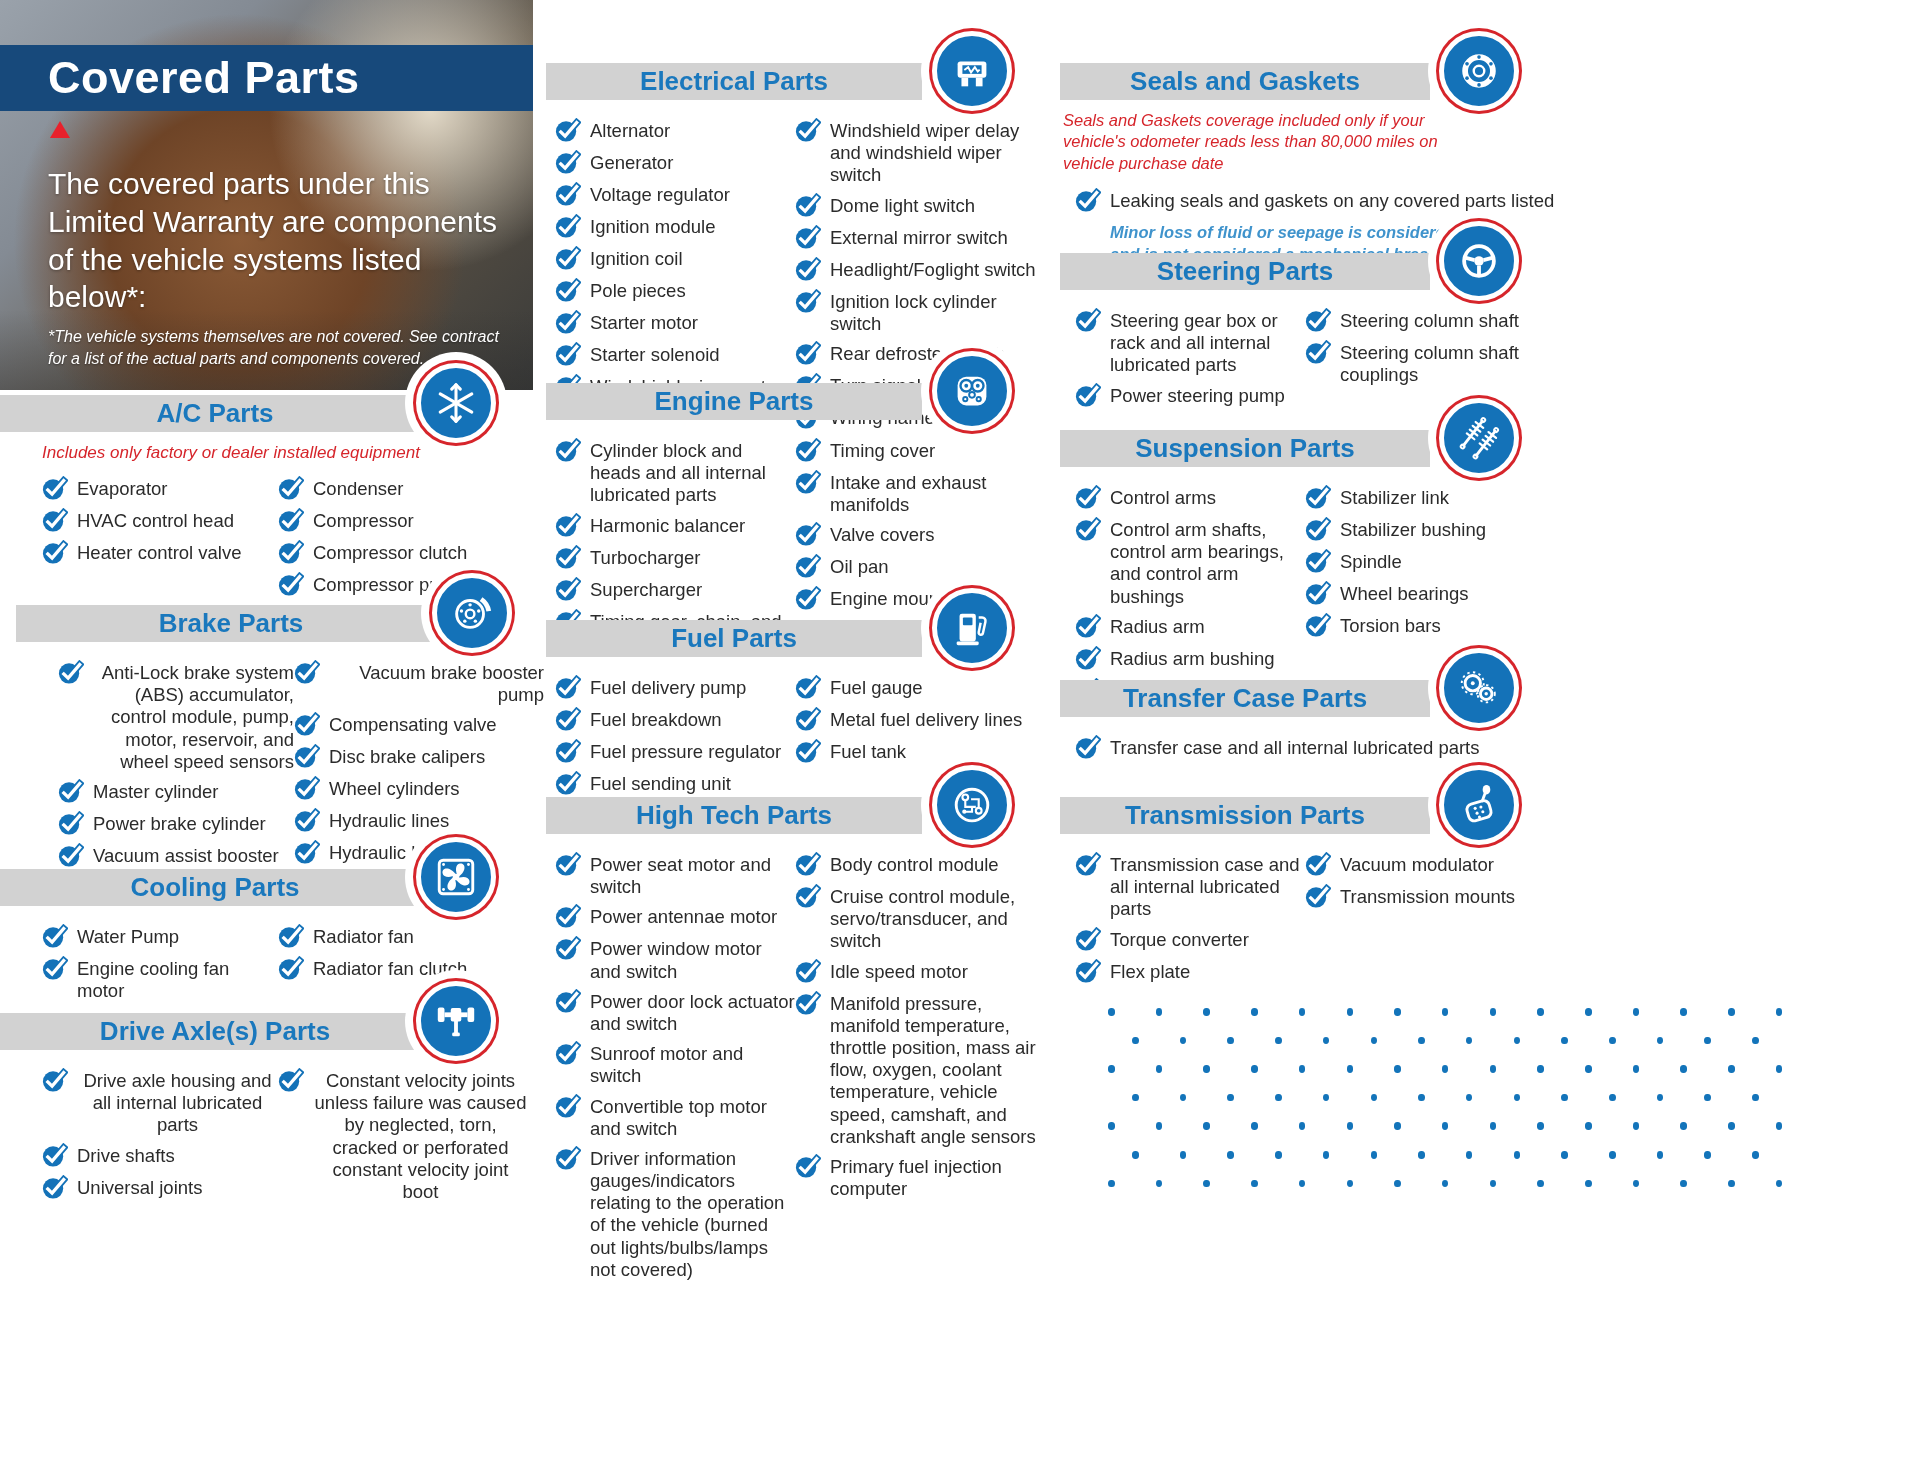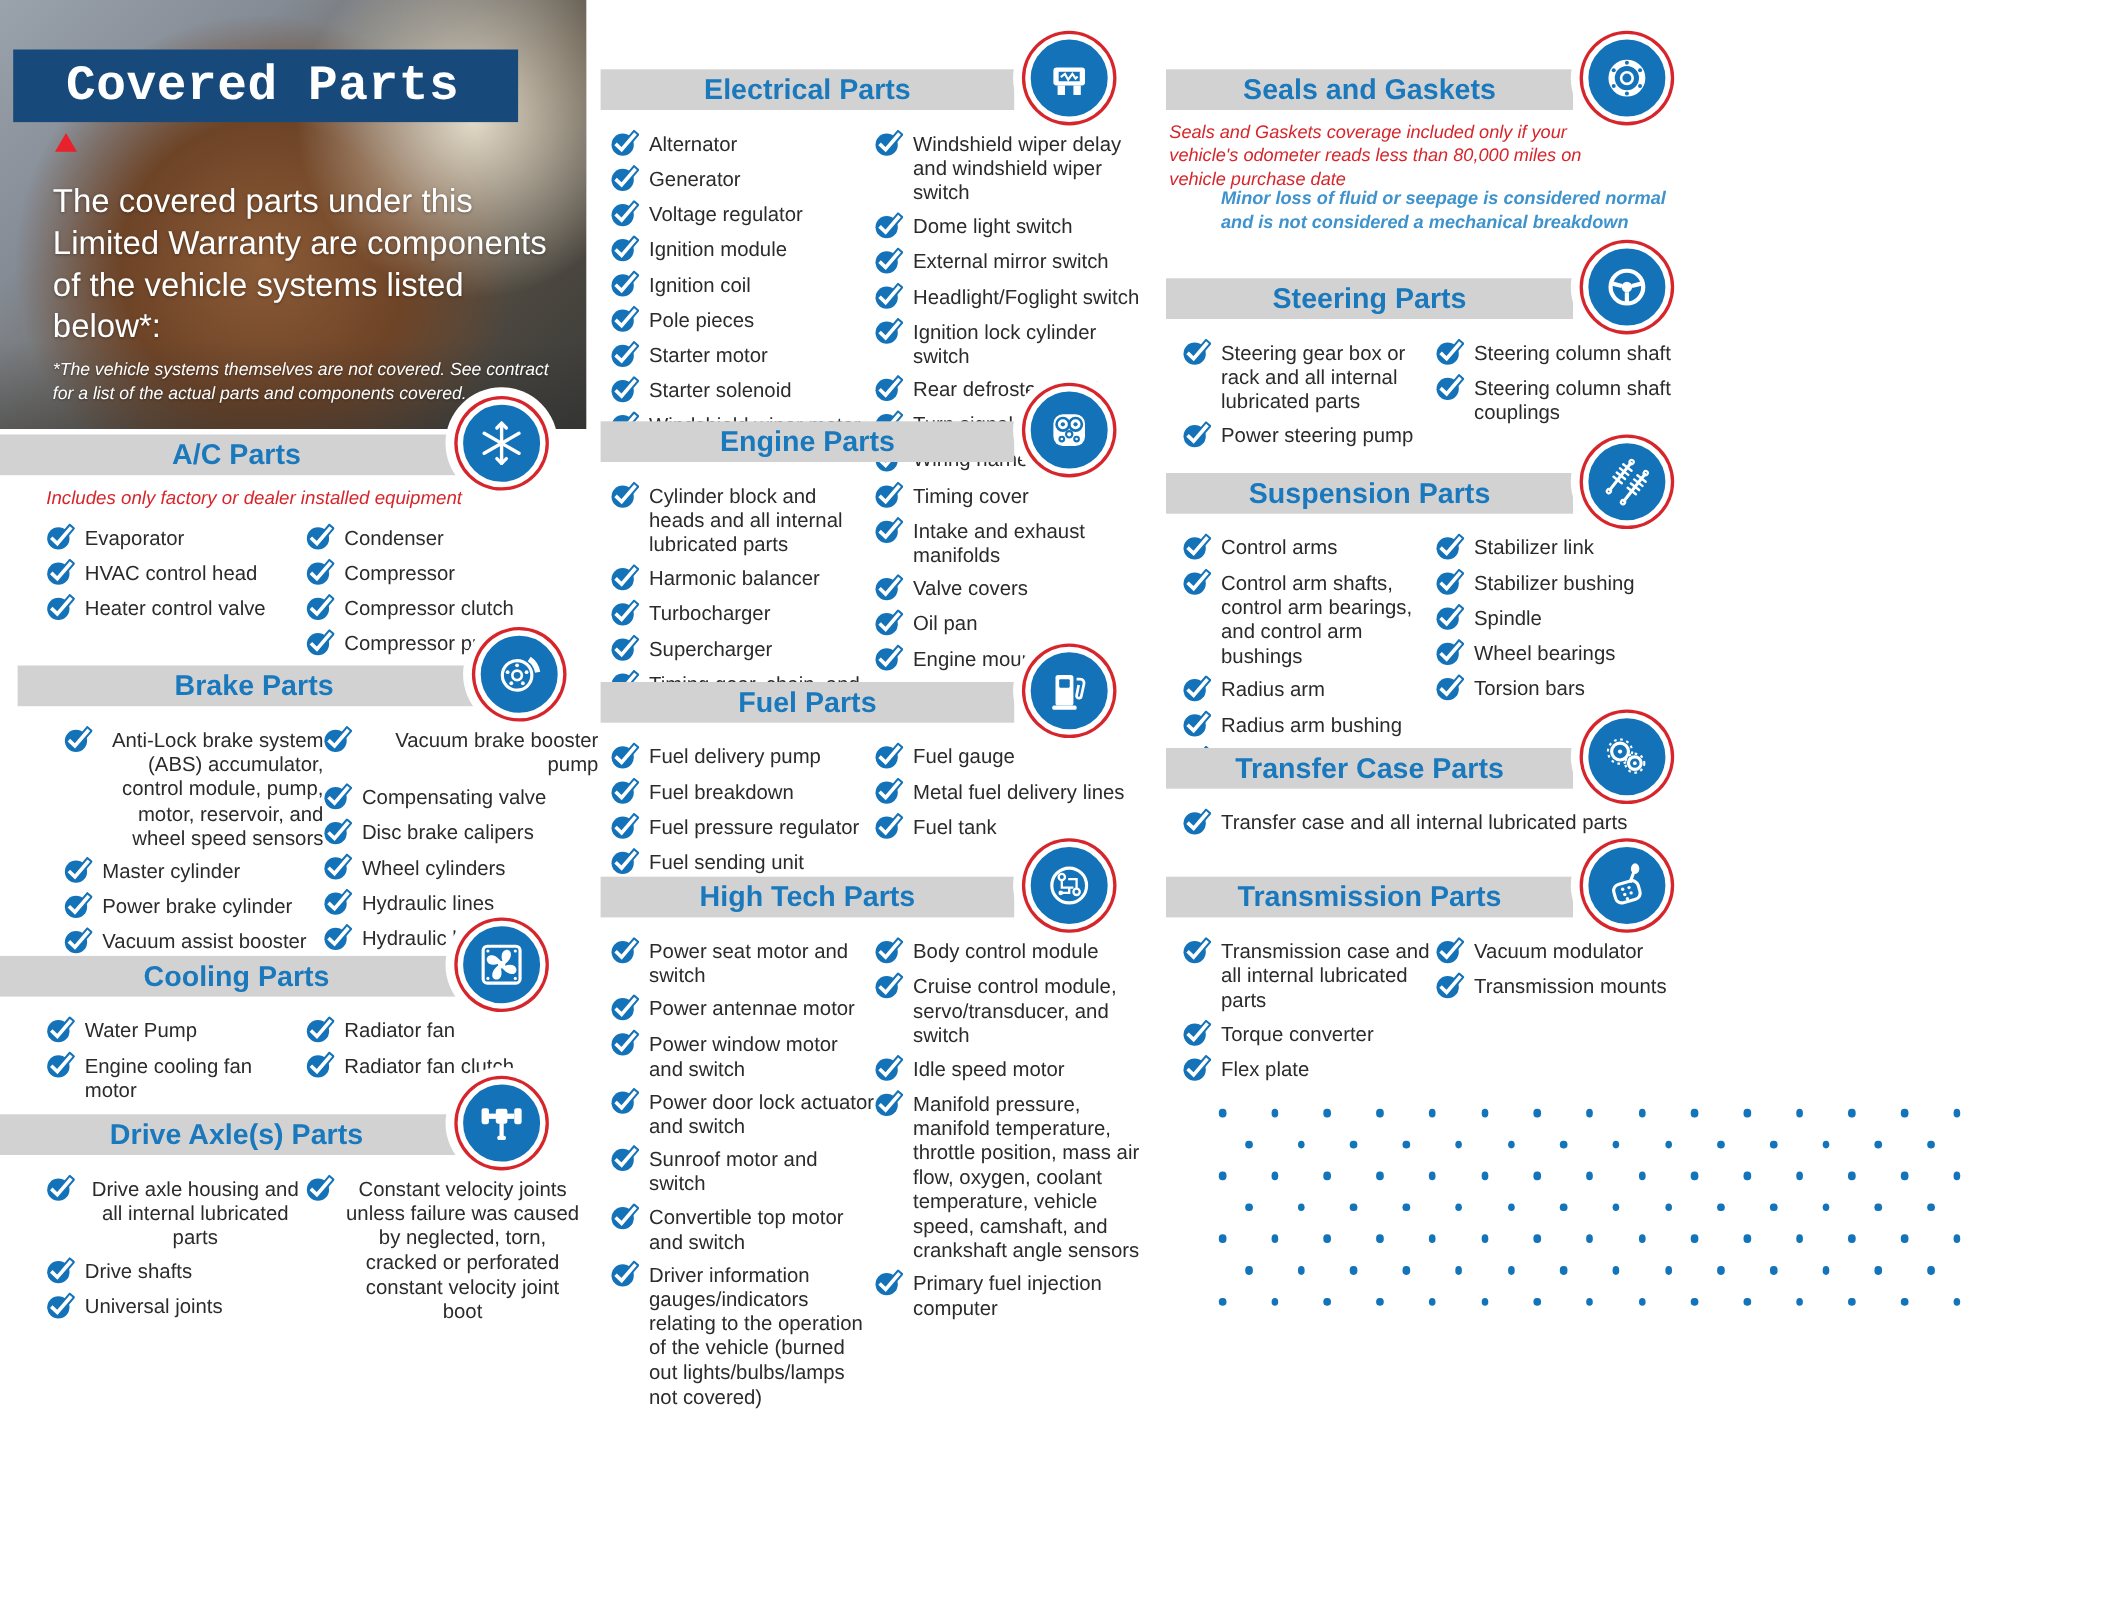--- a/index.html
+++ b/index.html
@@ -11,22 +11,22 @@
   #hero{
     position:absolute;left:0;top:0;width:533px;height:390px;overflow:hidden;
     background:
       radial-gradient(circle 230px at 430px 110px, rgba(233,224,206,.95), rgba(233,224,206,0) 70%),
       radial-gradient(circle 290px at 240px 240px, #8a5a36 0%, #6e4427 45%, rgba(110,68,39,0) 78%),
       linear-gradient(135deg,#9aa2ab 0%,#848b94 28%,#5d5345 62%,#3a3b3a 100%);
   }
   #hero:after{content:"";position:absolute;left:0;bottom:0;width:100%;height:80px;
     background:linear-gradient(rgba(40,40,40,0),rgba(40,40,40,.35));}
   #title-band{
-    position:absolute;left:12px;top:45px;width:459px;height:66px;background:#17497b;
-    display:flex;align-items:center;z-index:3;font-family:Liberation Mono, monospace;
+    position:absolute;left:0;top:45px;width:533px;height:66px;background:#17497b;
+    display:flex;align-items:center;z-index:3;
   }
   #title-band h1{margin:0 0 0 48px;font-size:45px;font-weight:bold;color:#fff;letter-spacing:.5px;}
   #red-tri{position:absolute;left:50px;top:121px;width:0;height:0;z-index:3;
     border-left:10px solid transparent;border-right:10px solid transparent;border-bottom:17px solid #e8212c;}
   #intro{position:absolute;left:48px;top:165px;width:450px;z-index:3;color:#fff;
     font-size:30px;line-height:1.26;text-shadow:0 1px 3px rgba(0,0,0,.35);}
   #footnote{position:absolute;left:48px;top:326px;width:452px;z-index:3;color:#fff;
     font-size:16px;font-style:italic;line-height:1.35;text-shadow:0 1px 2px rgba(0,0,0,.4);}
   
   .part-section{position:absolute;}
@@ -825,20 +825,32 @@
           <circle cx="24" cy="24" r="5.5" fill="none" stroke="#fff" stroke-width="2.5"></circle>
           <circle cx="24" cy="9.5" r="1.9" fill="#1472b8"></circle>
           <circle cx="36.5" cy="16.5" r="1.9" fill="#1472b8"></circle>
           <circle cx="36.5" cy="31.5" r="1.9" fill="#1472b8"></circle>
           <circle cx="24" cy="38.5" r="1.9" fill="#1472b8"></circle>
           <circle cx="11.5" cy="31.5" r="1.9" fill="#1472b8"></circle>
           <circle cx="11.5" cy="16.5" r="1.9" fill="#1472b8"></circle>
         </svg>
       </div>
       <div class="note-red">Seals and Gaskets coverage included only if your vehicle's odometer reads less than 80,000 miles on vehicle purchase date</div>
+      <div class="cols">
+        <ul class="col">
+          <li class="item">
+            <svg class="chk" viewBox="0 0 27 27" width="26" height="26">
+              <circle cx="11.5" cy="14" r="10.5" fill="#1472b8"></circle>
+              <path d="M6 14.5L10.5 18.8L22.5 4.8" fill="none" stroke="#1472b8" stroke-width="7.2" stroke-linecap="square"></path>
+              <path d="M6 14.5L10.5 18.8L22.5 4.8" fill="none" stroke="#fff" stroke-width="3.4" stroke-linecap="square"></path>
+            </svg>
+            <span>Leaking seals and gaskets on any covered parts listed</span>
+          </li>
+        </ul>
+      </div>
       <div class="note-blue">Minor loss of fluid or seepage is considered normal and is not considered a mechanical breakdown</div>
     </section>
     <section class="part-section c3" id="sec-steering" style="left: 1060px; top: 253px; width: 860px;">
       <div class="band">
         <h2>Steering Parts</h2>
       </div>
       <div class="badge">
         <svg viewBox="0 0 48 48" width="46" height="46">
           <circle cx="24" cy="24" r="15.5" fill="none" stroke="#fff" stroke-width="4"></circle>
           <circle cx="24" cy="24" r="5" fill="#fff"></circle>

